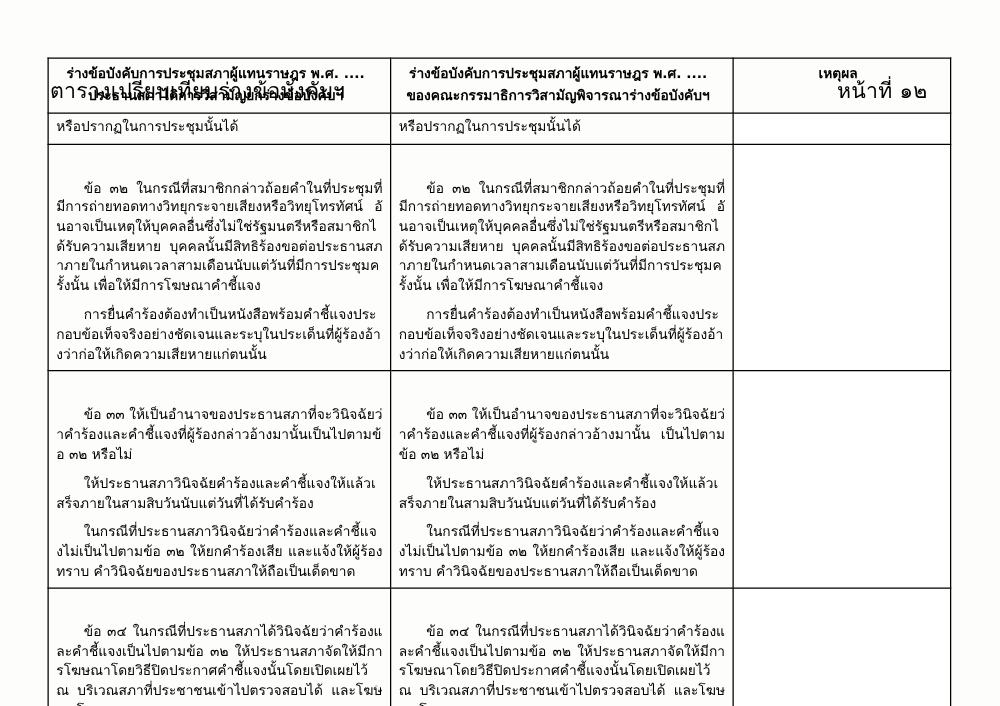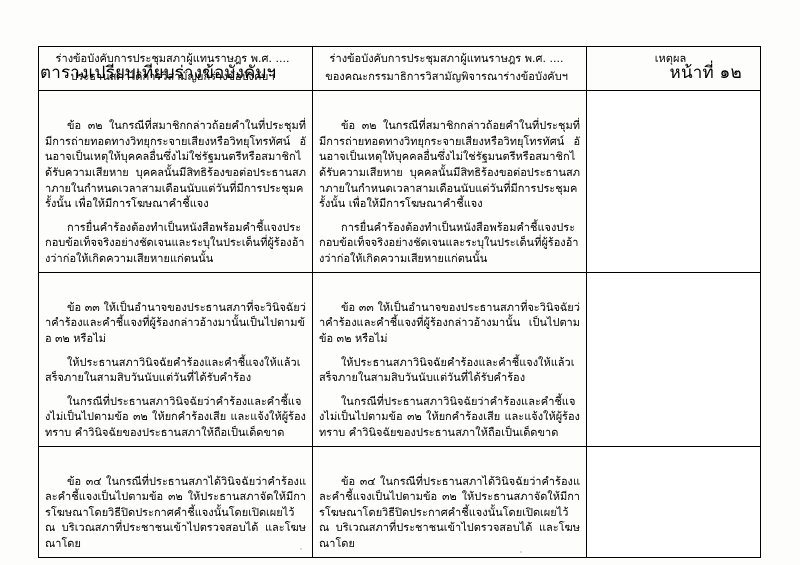--- a/index.html
+++ b/index.html
@@ -50,21 +50,21 @@
     table-layout: fixed;
   }
   table.main th, table.main td {
     border: 1px solid #000000;
     vertical-align: top;
     padding: 3px 6px 5px 6px;
     font-size: 11px;
     line-height: 1.42;
   }
   table.main th {
-    font-weight: normal;
+    font-weight: bold;
     padding: 4px 6px 6px 0;
   }
   .col-a { width: 274px; }
   .col-b { width: 274px; }
   .col-c { width: 174px; }
 
   .hdr-line {
     display: block;
     white-space: nowrap;
     font-size: 11px;
@@ -126,20 +126,29 @@
         <th>
           <span class="hdr-line">ร่างข้อบังคับการประชุมสภาผู้แทนราษฎร พ.ศ. ....</span>
           <span class="hdr-line">ของคณะกรรมาธิการวิสามัญพิจารณาร่างข้อบังคับฯ</span>
         </th>
         <th>
           <span class="hdr-line">เหตุผล</span>
         </th>
       </tr>
     </thead>
     <tbody>
+      <tr class="short-row">
+        <td>
+          <p class="cell-p">หรือปรากฏในการประชุมนั้นได้</p>
+        </td>
+        <td>
+          <p class="cell-p">หรือปรากฏในการประชุมนั้นได้</p>
+        </td>
+        <td class="reason-cell"></td>
+      </tr>
 
       <tr>
         <td>
           <p class="cell-p indent">ข้อ ๓๒  ในกรณีที่สมาชิกกล่าวถ้อยคำในที่ประชุมที่มีการถ่ายทอดทางวิทยุกระจายเสียงหรือวิทยุโทรทัศน์ อันอาจเป็นเหตุให้บุคคลอื่นซึ่งไม่ใช่รัฐมนตรีหรือสมาชิกได้รับความเสียหาย บุคคลนั้นมีสิทธิร้องขอต่อประธานสภาภายในกำหนดเวลาสามเดือนนับแต่วันที่มีการประชุมครั้งนั้น เพื่อให้มีการโฆษณาคำชี้แจง</p>
           <p class="cell-p indent">การยื่นคำร้องต้องทำเป็นหนังสือพร้อมคำชี้แจงประกอบข้อเท็จจริงอย่างชัดเจนและระบุในประเด็นที่ผู้ร้องอ้างว่าก่อให้เกิดความเสียหายแก่ตนนั้น</p>
         </td>
         <td>
           <p class="cell-p indent">ข้อ ๓๒  ในกรณีที่สมาชิกกล่าวถ้อยคำในที่ประชุมที่มีการถ่ายทอดทางวิทยุกระจายเสียงหรือวิทยุโทรทัศน์ อันอาจเป็นเหตุให้บุคคลอื่นซึ่งไม่ใช่รัฐมนตรีหรือสมาชิกได้รับความเสียหาย บุคคลนั้นมีสิทธิร้องขอต่อประธานสภาภายในกำหนดเวลาสามเดือนนับแต่วันที่มีการประชุมครั้งนั้น เพื่อให้มีการโฆษณาคำชี้แจง</p>
           <p class="cell-p indent">การยื่นคำร้องต้องทำเป็นหนังสือพร้อมคำชี้แจงประกอบข้อเท็จจริงอย่างชัดเจนและระบุในประเด็นที่ผู้ร้องอ้างว่าก่อให้เกิดความเสียหายแก่ตนนั้น</p>
         </td>

